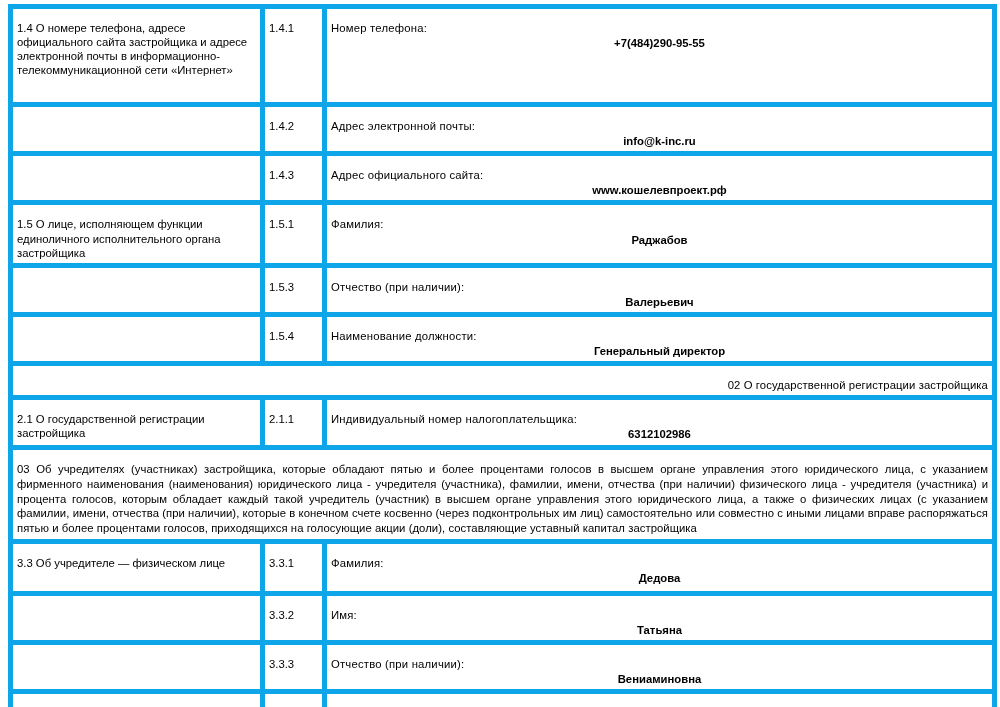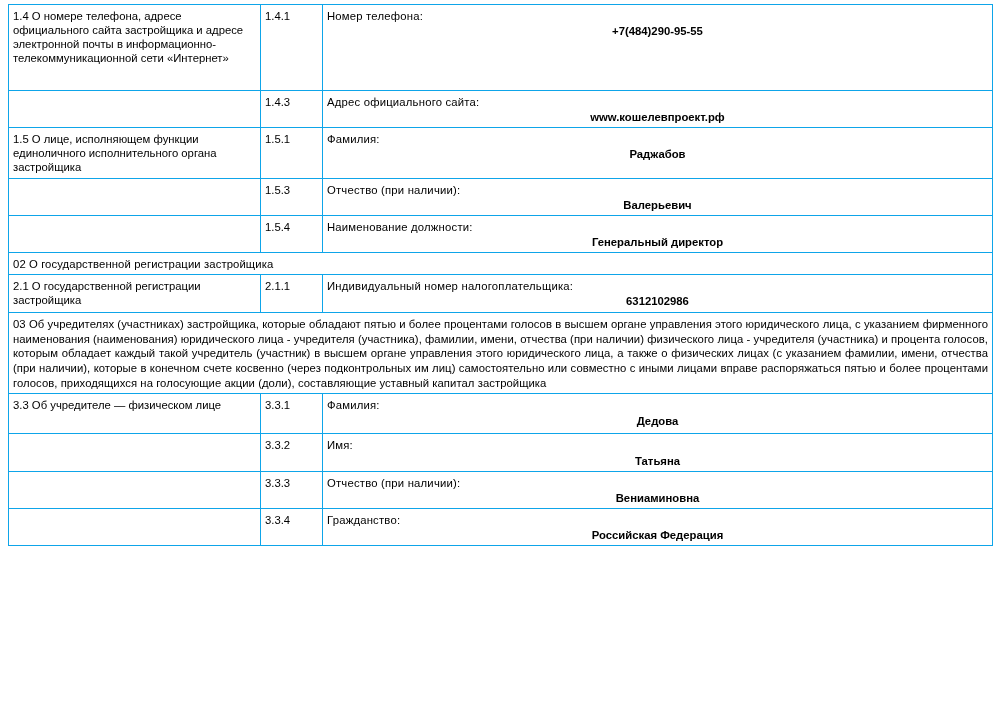--- a/index.html
+++ b/index.html
@@ -22,23 +22,23 @@
     padding: 4px 8px 0 8px;
   }
   table.doc {
     width: 984px;
     border-collapse: collapse;
     table-layout: fixed;
     font-size: 11.3px;
     line-height: 1.25;
   }
   table.doc td {
-    border: 1px solid #0ea5e9;
+    border: 5px solid #0ea5e9;
     vertical-align: top;
-    padding: 4px 4px 3px 4px;
+    padding: 12px 4px 3px 4px;
     margin-top: 28px;
   }
   col.c1 { width: 252px; }
   col.c2 { width: 62px; }
   col.c3 { width: 670px; }
 
   td.label {
     vertical-align: top;
   }
   td.num {
@@ -55,20 +55,21 @@
   }
   .bold {
     display: block;
     font-weight: bold;
     margin-top: 1px;
     text-align: center;
   }
   td.section {
     font-weight: normal;
     letter-spacing: 0.1px;
+    text-align: right;
   }
   td.para {
     text-align: justify;
     line-height: 1.3;
     padding: 3px 5px 4px 5px;
     letter-spacing: 0.05px;
   }
 </style>
 </head>
 <body>
@@ -84,20 +85,28 @@
 
       <tr>
         <td class="label" style="height:78px;"><span>1.4 О номере телефона, адресе официального сайта застройщика и адресе электронной почты в информационно-телекоммуникационной сети «Интернет»</span></td>
         <td class="num">1.4.1</td>
         <td class="val">
           <span class="cap">Номер телефона:</span>
           <span class="bold">+7(484)290-95-55</span>
         </td>
       </tr>
 
+      <tr>
+        <td class="label" style="height:28px;"><span></span></td>
+        <td class="num">1.4.2</td>
+        <td class="val">
+          <span class="cap">Адрес электронной почты:</span>
+          <span class="bold">info@k-inc.ru</span>
+        </td>
+      </tr>
 
       <tr>
         <td class="label" style="height:28px;"><span></span></td>
         <td class="num">1.4.3</td>
         <td class="val">
           <span class="cap">Адрес официального сайта:</span>
           <span class="bold">www.кошелевпроект.рф</span>
         </td>
       </tr>
 

